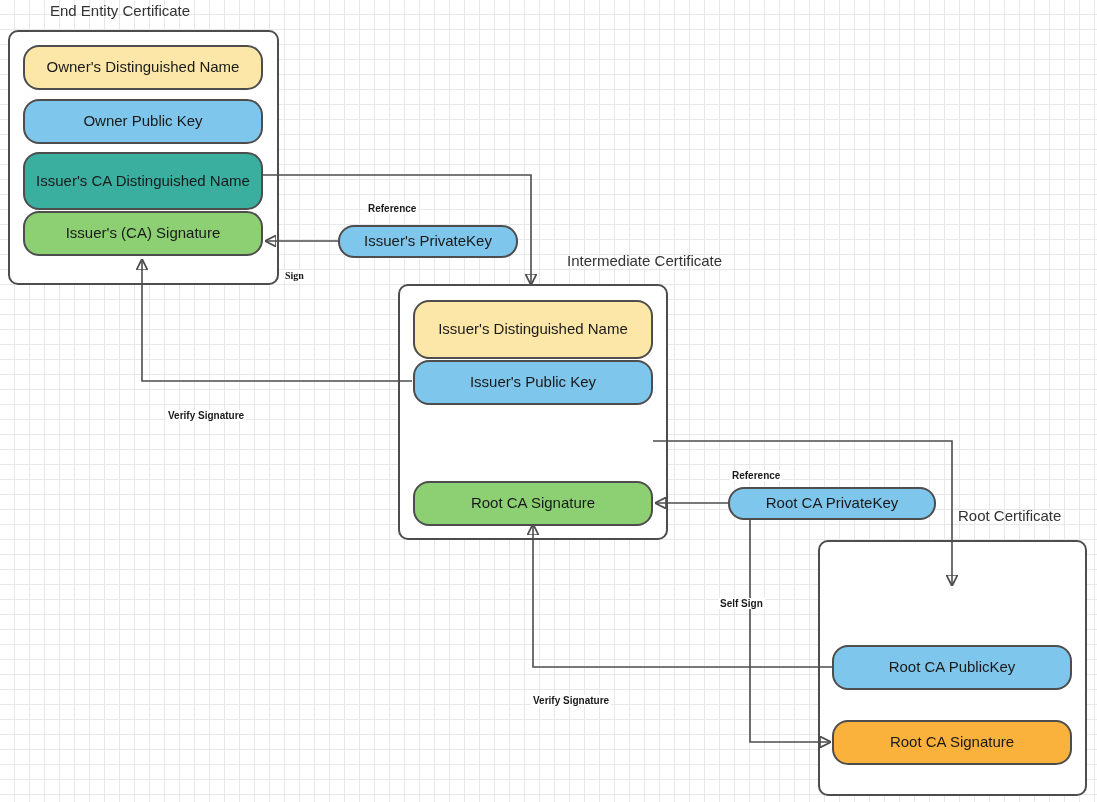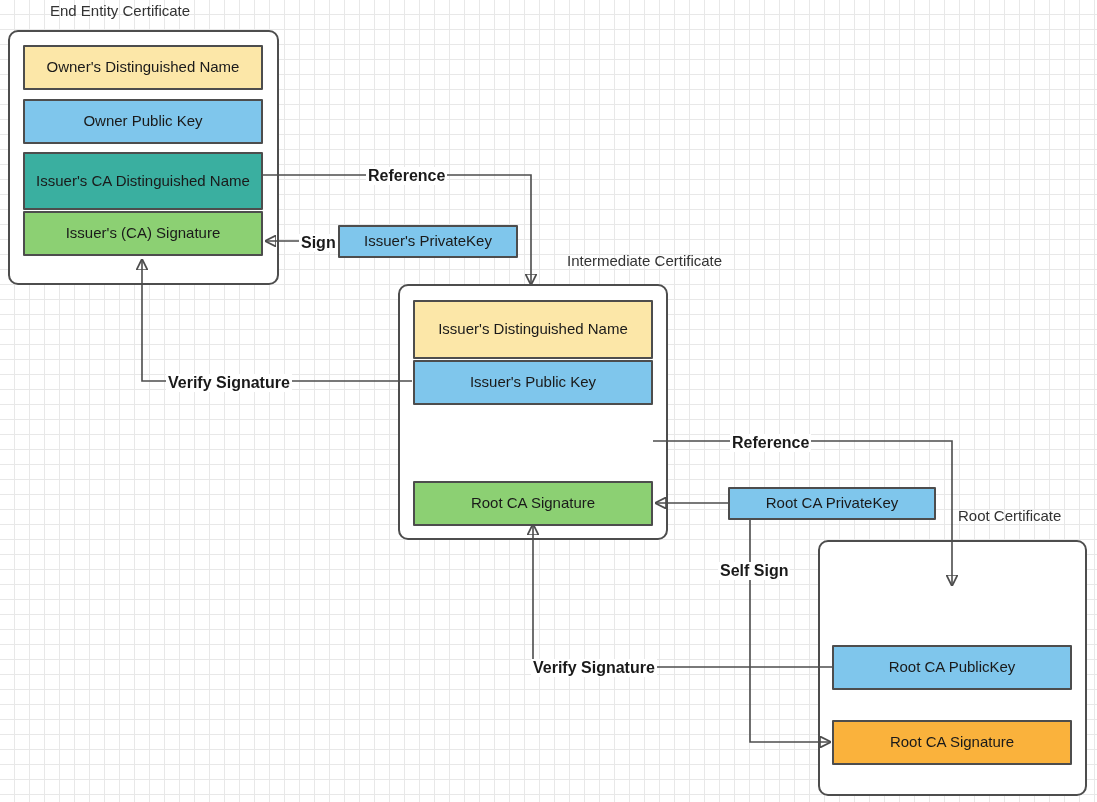--- a/index.html
+++ b/index.html
@@ -34,41 +34,42 @@
     position: absolute;
     font-size: 15px;
     color: #333333;
     white-space: nowrap;
     z-index: 6;
     background: transparent;
   }
   .node {
     position: absolute;
     border: 2px solid #4d4d4d;
-    border-radius: 1px;
+    border-radius: 16px;
     box-sizing: border-box;
     display: flex;
     align-items: center;
     justify-content: center;
     text-align: center;
     font-size: 15px;
     color: #1a1a1a;
     line-height: 1.25;
     padding: 2px 6px;
     z-index: 5;
   }
   .edge-label {
     position: absolute;
-    font-size: 16px;
+    font-size: 10px;
     font-weight: bold;
     color: #1a1a1a;
     white-space: nowrap;
     background: #ffffff;
     padding: 0 2px;
     z-index: 7;
+    margin-top: 36px;
   }
   svg.edges {
     position: absolute;
     left: 0;
     top: 0;
     width: 1097px;
     height: 802px;
     z-index: 4;
     pointer-events: none;
   }
@@ -158,21 +159,21 @@
   <div class="node" style="left:832px; top:645px; width:240px; height:45px; background:#7fc6ec;">
     <span>Root CA PublicKey</span>
   </div>
 
   <div class="node" style="left:832px; top:720px; width:240px; height:45px; background:#fab23c;">
     <span>Root CA Signature</span>
   </div>
 
   <div class="edge-label" style="left:366px; top:167px;">Reference</div>
 
-  <div class="edge-label" style="left:299px; top:234px;">Sign</div>
+  <div class="edge-label" style="left:283px; top:234px;font-family:Liberation Serif, serif;">Sign</div>
 
   <div class="edge-label" style="left:166px; top:374px;">Verify Signature</div>
 
   <div class="edge-label" style="left:730px; top:434px;">Reference</div>
 
   <div class="edge-label" style="left:718px; top:562px;">Self Sign</div>
 
   <div class="edge-label" style="left:531px; top:659px;">Verify Signature</div>
 
 </div>

